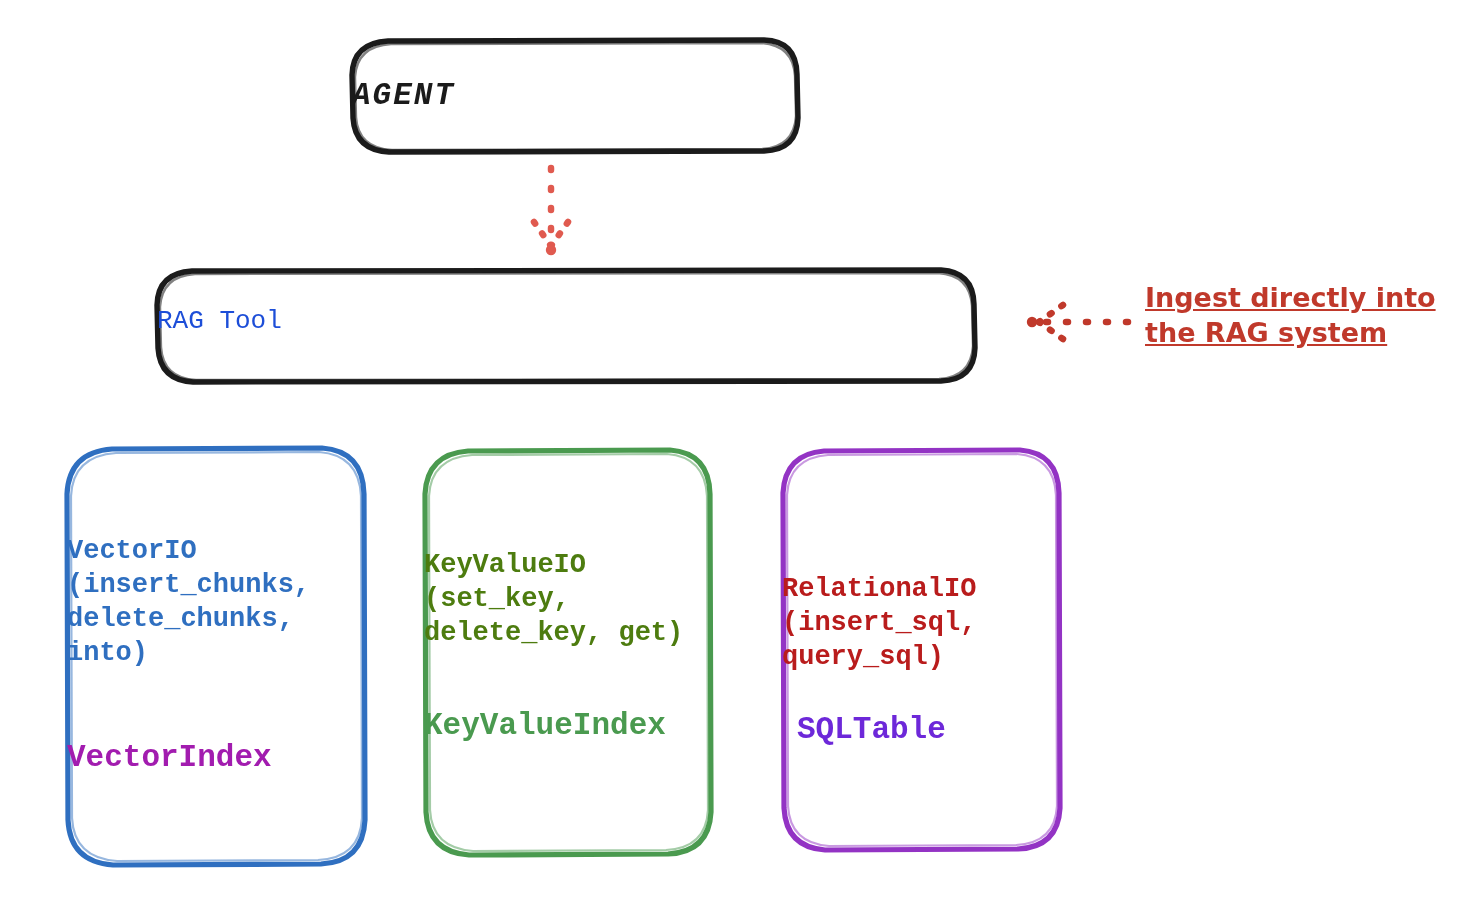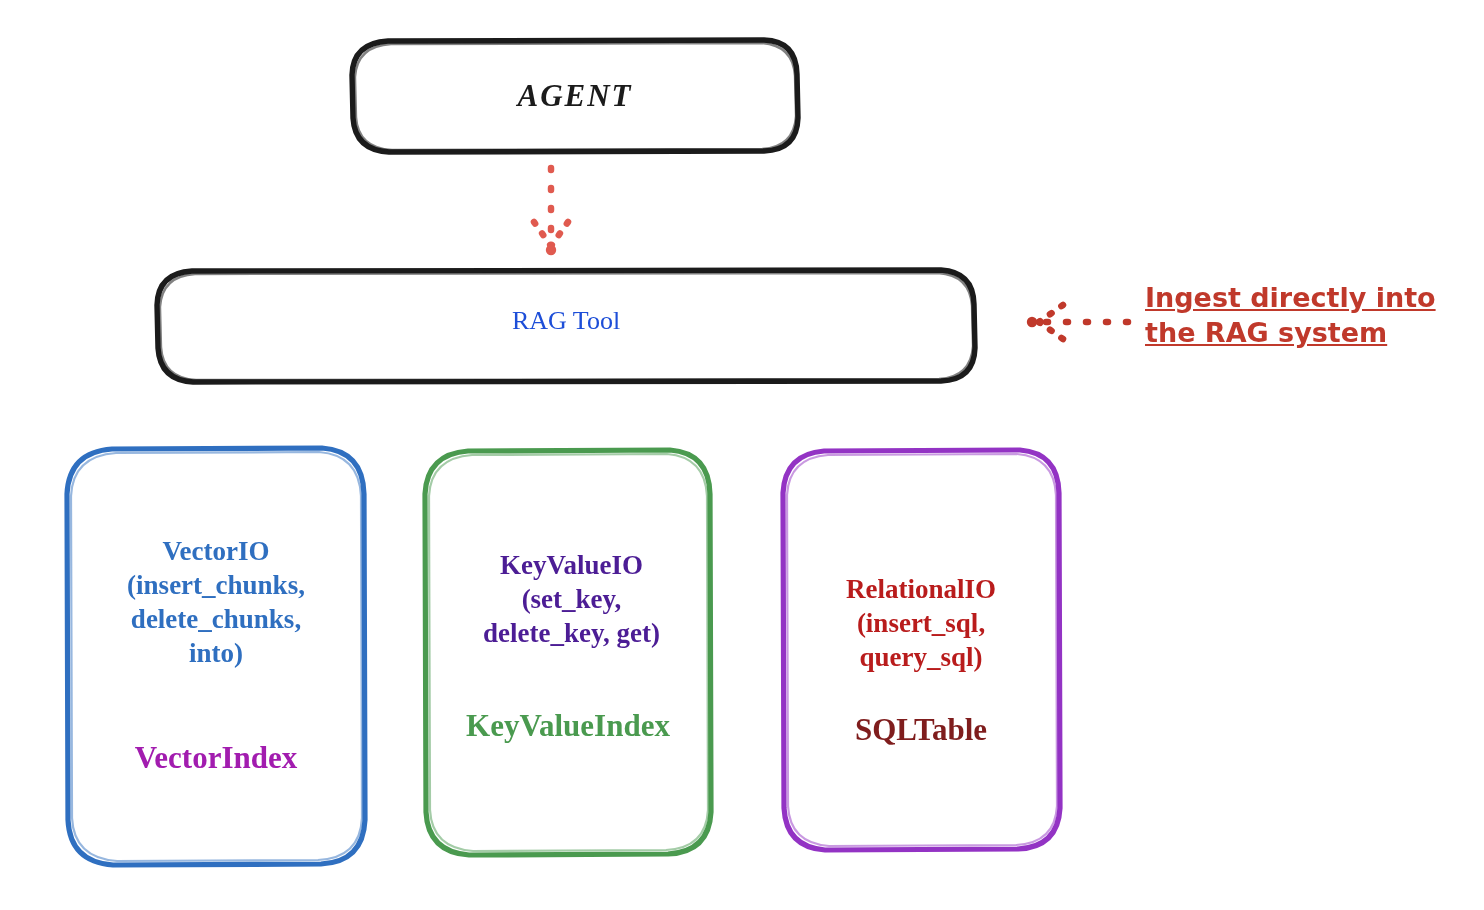--- a/index.html
+++ b/index.html
@@ -16,25 +16,24 @@
   }
   #diagram-canvas {
     position: absolute;
     left: 0;
     top: 0;
     width: 1484px;
     height: 910px;
   }
   .node-label {
     position: absolute;
-    text-align: center;
     white-space: pre-line;
     line-height: 1.18;
     pointer-events: none;
-    font-family: Liberation Serif, serif;
+    font-family: Liberation Mono, monospace;
   }
 
   
   #agent-label {
     left: 352px;
     top: 78px;
     width: 446px;
     font-size: 31px;
     font-style: italic;
     font-weight: 700;
@@ -60,25 +59,25 @@
   }
   .provider-index {
     font-size: 31px;
     font-weight: 600;
     line-height: 1.26;
   }
 
   #vectorio-api   { left: 67px;  top: 534px; width: 298px; color: #2f6fc0; }
   #vectorio-index { left: 67px;  top: 738px; width: 298px; color: #a21caf; }
 
-  #keyvalueio-api   { left: 424px; top: 548px; width: 295px; color: #4c1d95; }
+  #keyvalueio-api   { left: 424px; top: 548px; width: 295px; color: #4d7c0f; }
   #keyvalueio-index { left: 424px; top: 706px; width: 288px; color: #4a9a4f; }
 
   #relationalio-api   { left: 782px; top: 572px; width: 278px; color: #b91c1c; }
-  #relationalio-index { left: 782px; top: 710px; width: 278px; color: #7f1d1d; }
+  #relationalio-index { left: 782px; top: 710px; width: 278px; color: #6d28d9; padding-left: 15px; }
 
   
   #ingest-note {
     position: absolute;
     left: 1145px;
     top: 281px;
     width: 330px;
     font-size: 27px;
     font-weight: 600;
     line-height: 1.28;

